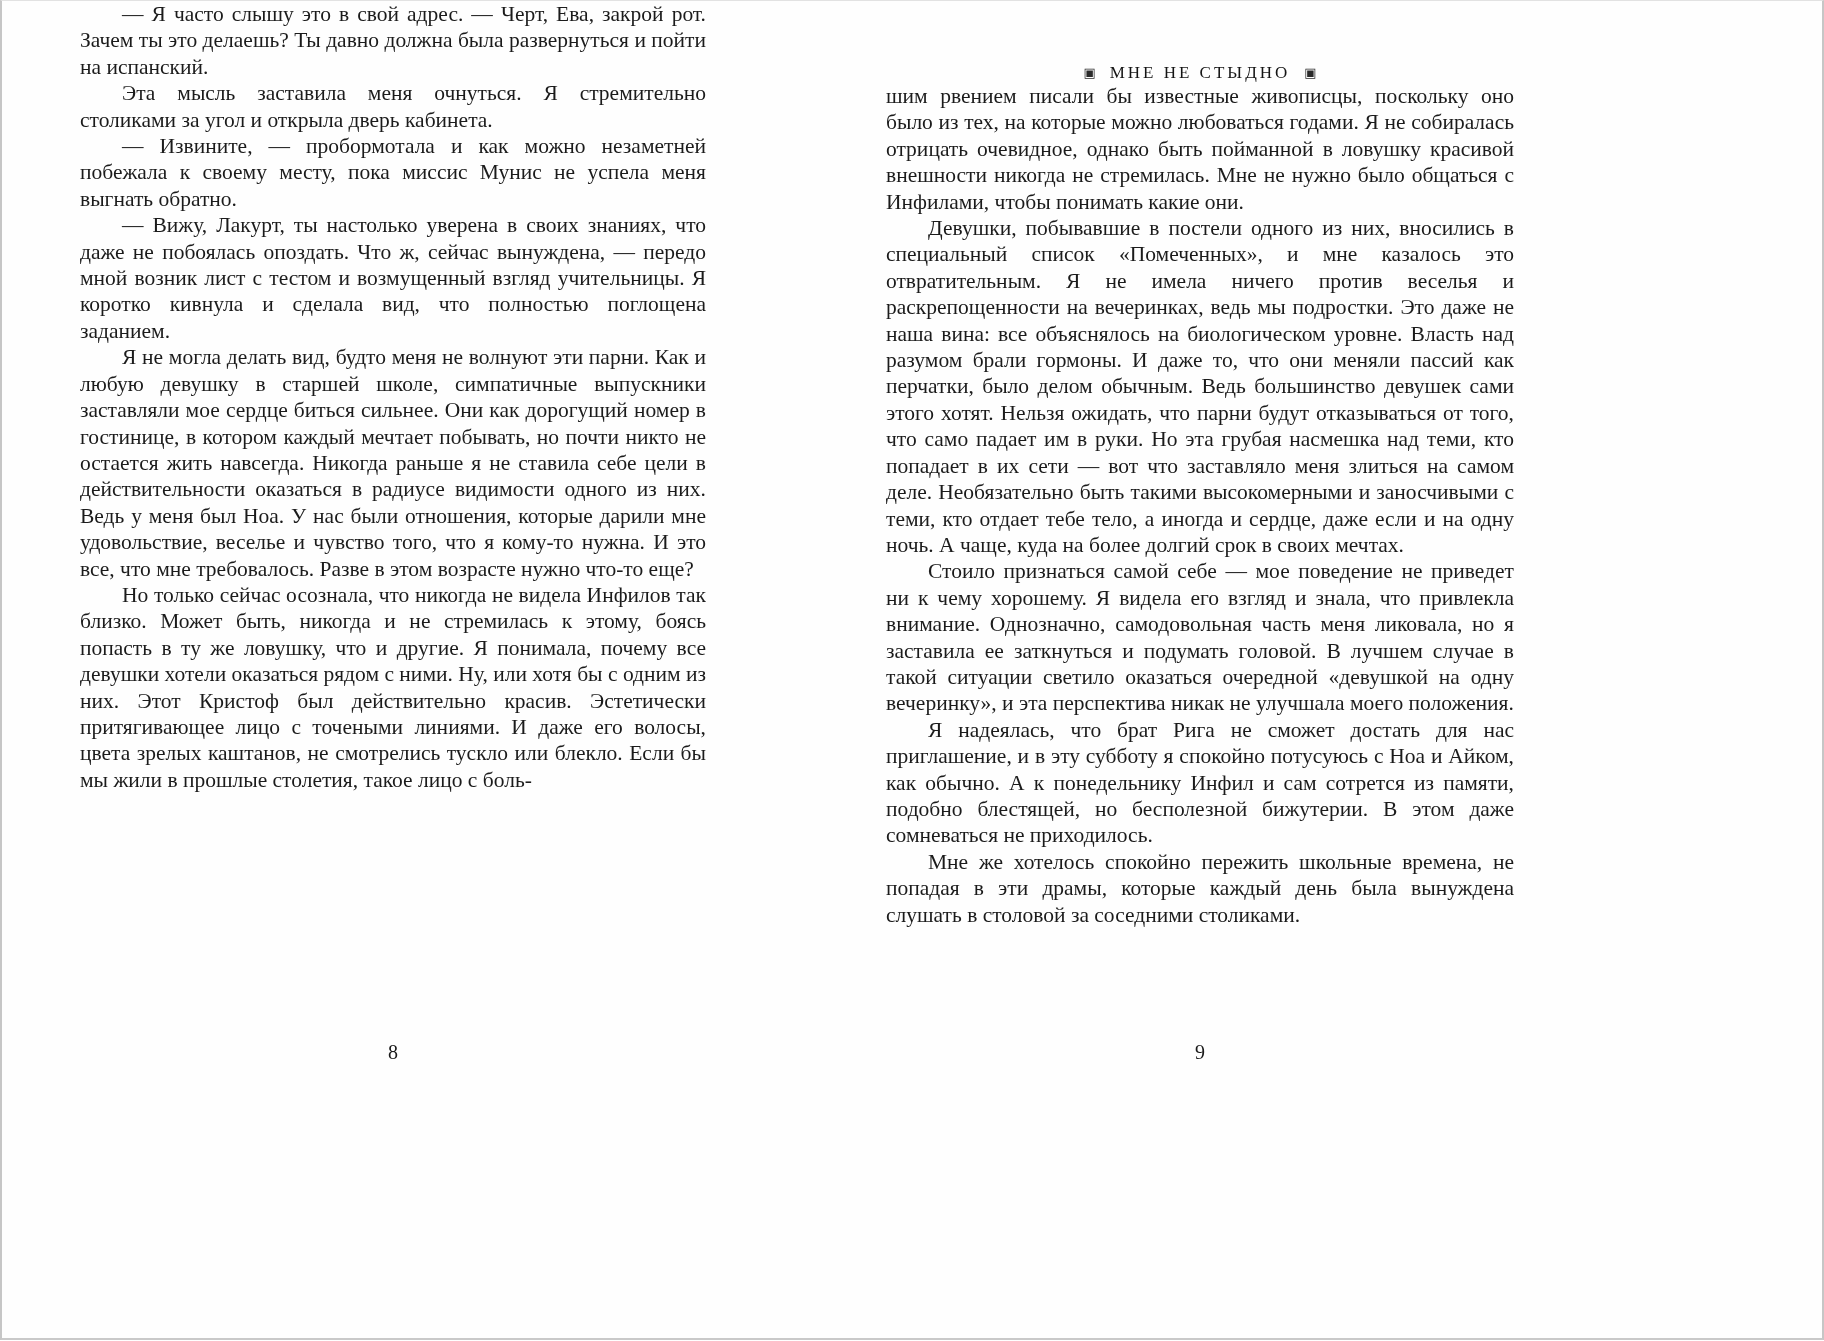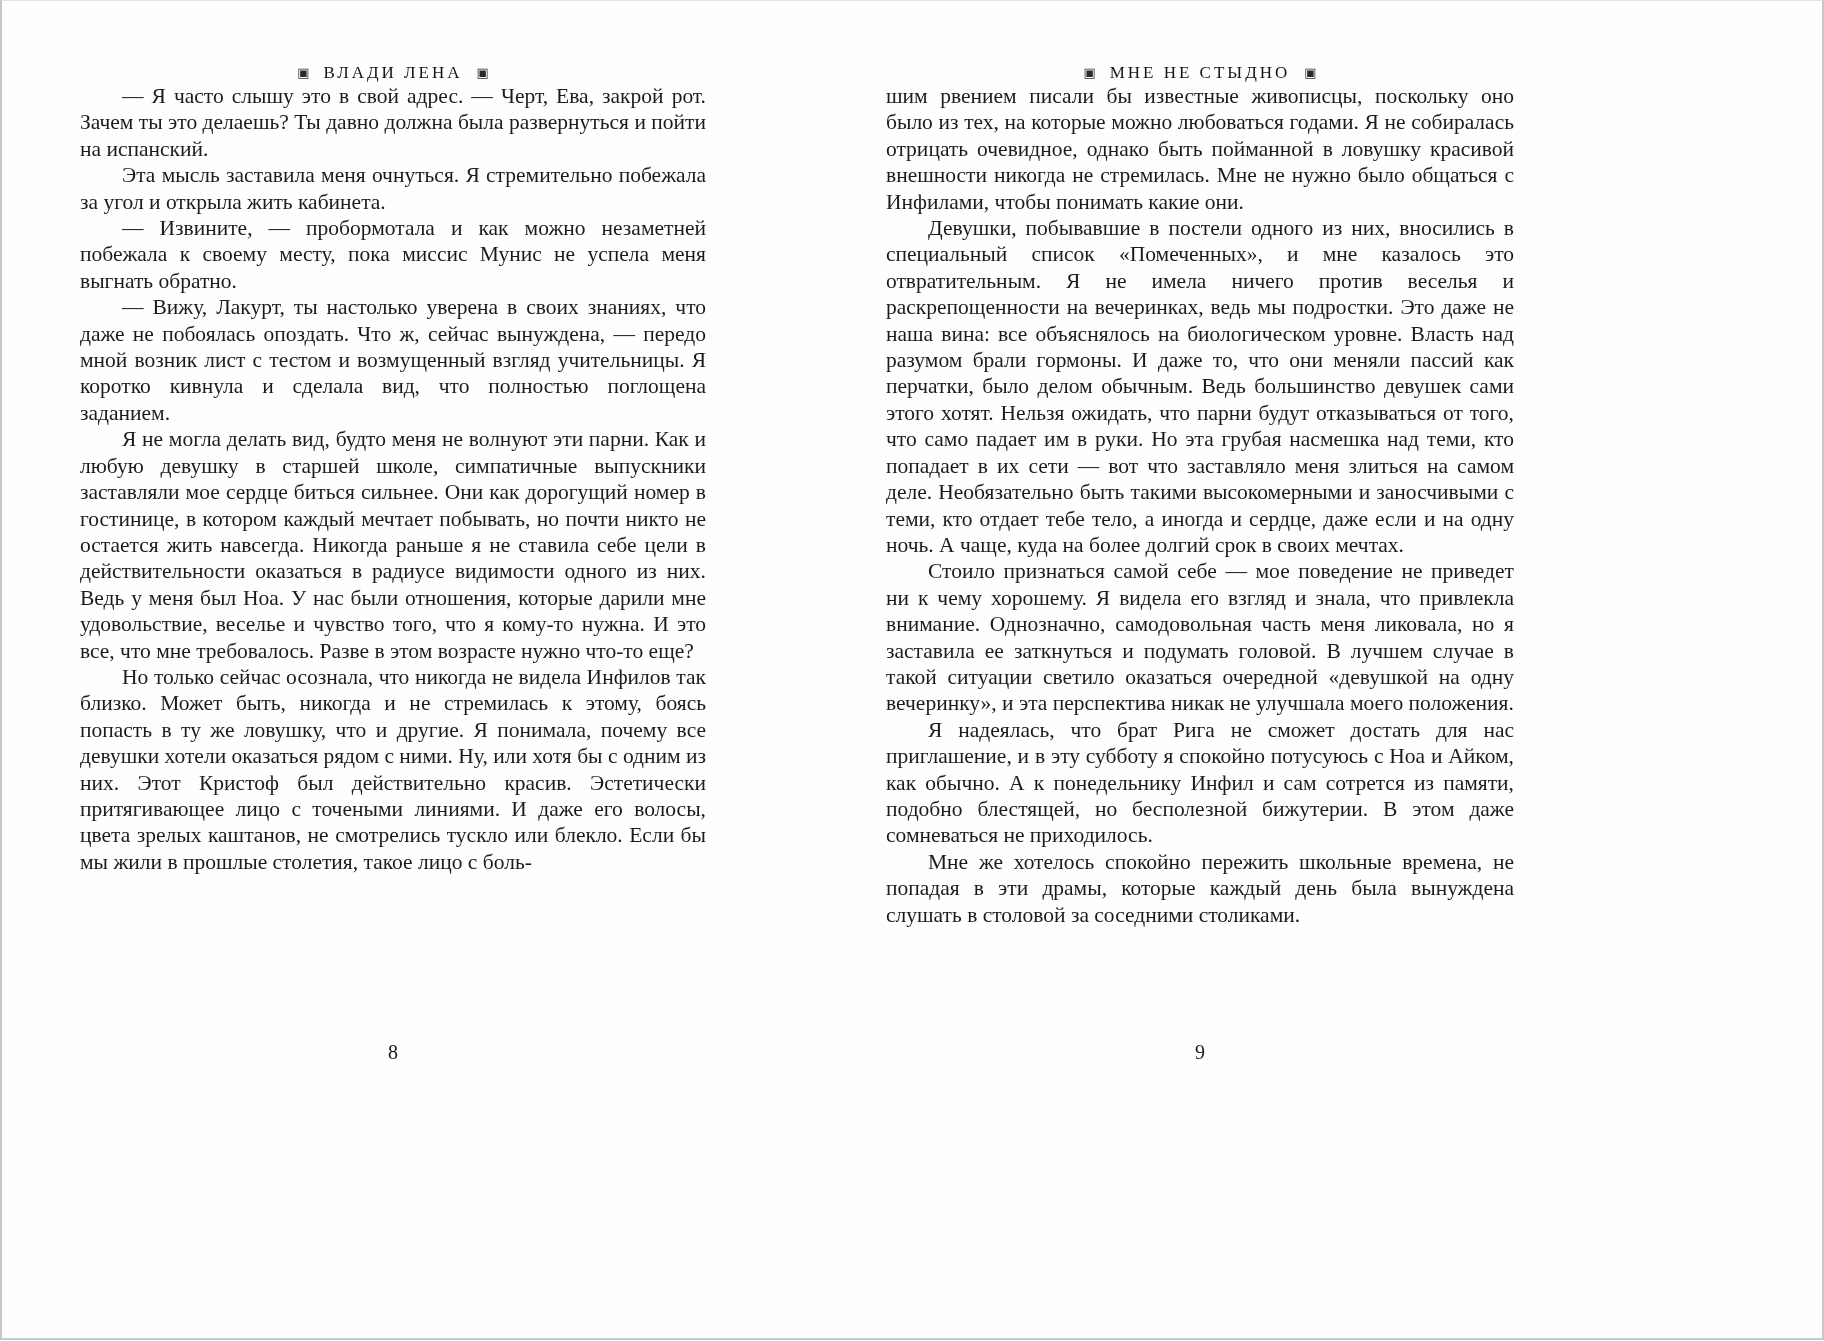--- a/index.html
+++ b/index.html
@@ -76,26 +76,23 @@
     font-size: 20px;
     color: #1b1b1b;
   }
 </style>
 </head>
 <body>
 
 <div class="spread">
 
   <section class="page page-left">
-    <div class="running-header">
-      <span class="orn left">▣</span><span>ВЛАДИ ЛЕНА</span><span class="orn right">▣</span>
-    </div>
     <div class="body-text">
       <p>— Я часто слышу это в свой адрес. — Черт, Ева, закрой рот. Зачем ты это делаешь? Ты давно должна была развернуться и пойти на испанский.</p>
-      <p>Эта мысль заставила меня очнуться. Я стремительно побежала за угол и открыла жить кабинета.</p>
+      <p>Эта мысль заставила меня очнуться. Я стремительно столиками за угол и открыла дверь кабинета.</p>
       <p>— Извините, — пробормотала и как можно незаметней побежала к своему месту, пока миссис Мунис не успела меня выгнать обратно.</p>
       <p>— Вижу, Лакурт, ты настолько уверена в своих знаниях, что даже не побоялась опоздать. Что ж, сейчас вынуждена, — передо мной возник лист с тестом и возмущенный взгляд учительницы. Я коротко кивнула и сделала вид, что полностью поглощена заданием.</p>
       <p>Я не могла делать вид, будто меня не волнуют эти парни. Как и любую девушку в старшей школе, симпатичные выпускники заставляли мое сердце биться сильнее. Они как дорогущий номер в гостинице, в котором каждый мечтает побывать, но почти никто не остается жить навсегда. Никогда раньше я не ставила себе цели в действительности оказаться в радиусе видимости одного из них. Ведь у меня был Ноа. У нас были отношения, которые дарили мне удовольствие, веселье и чувство того, что я кому-то нужна. И это все, что мне требовалось. Разве в этом возрасте нужно что-то еще?</p>
       <p>Но только сейчас осознала, что никогда не видела Инфилов так близко. Может быть, никогда и не стремилась к этому, боясь попасть в ту же ловушку, что и другие. Я понимала, почему все девушки хотели оказаться рядом с ними. Ну, или хотя бы с одним из них. Этот Кристоф был действительно красив. Эстетически притягивающее лицо с точеными линиями. И даже его волосы, цвета зрелых каштанов, не смотрелись тускло или блекло. Если бы мы жили в прошлые столетия, такое лицо с боль-</p>
     </div>
     <div class="page-num">8</div>
   </section>
 
   <section class="page page-right">
     <div class="running-header">

